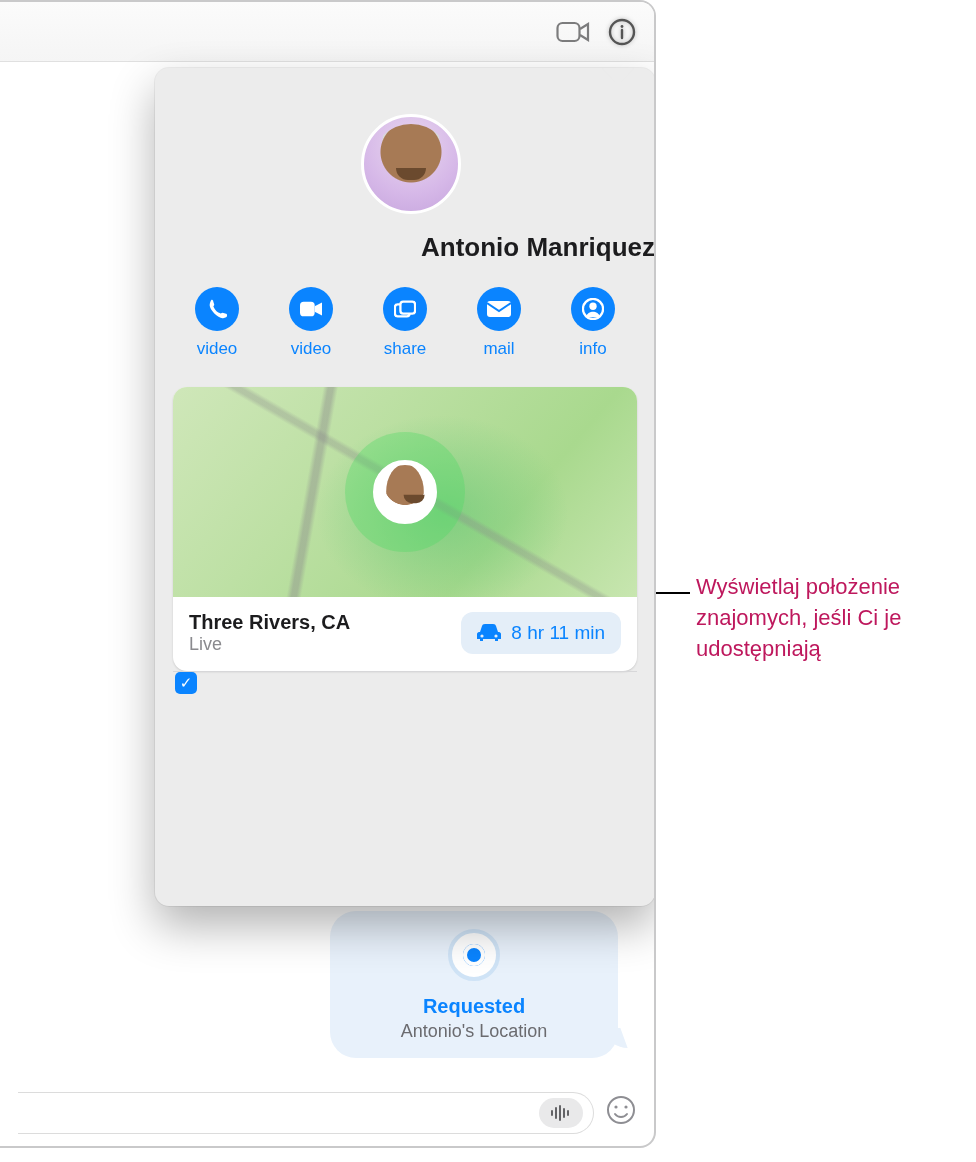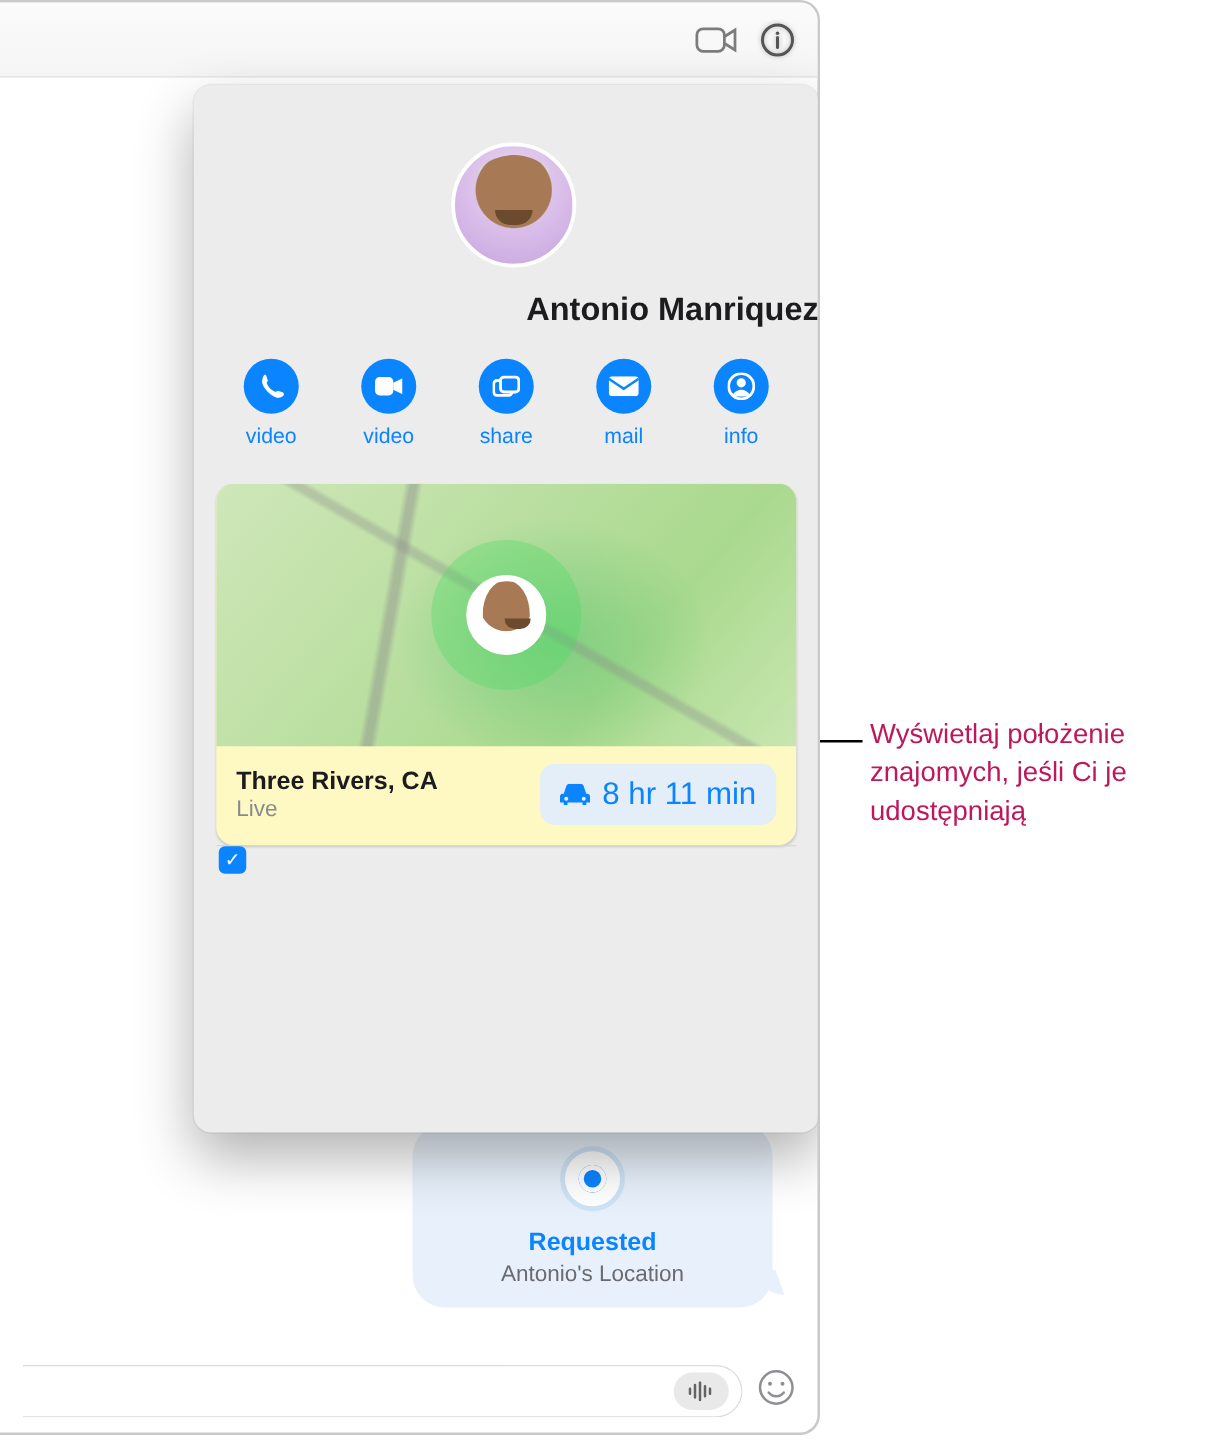--- a/index.html
+++ b/index.html
@@ -34,21 +34,21 @@
     gap: 18px;
     position: relative;
     z-index: 0;
   }
   .tb-btn { color:#7c7c7d; display:flex; align-items:center; justify-content:center; }
   .info-active { color:#555; filter: drop-shadow(0 0 2px rgba(0,0,0,.25)); }
   
   .msg-bubble {
     position: absolute;
     right: 36px;
-    bottom: 100px;
+    bottom: 88px;
     width: 288px;
     background: #e8f1fb;
     border-radius: 26px;
     padding: 18px 12px 16px;
     text-align: center;
   }
   .msg-bubble::after{
     content:"";
     position:absolute;
     right:-6px; bottom:10px;
@@ -135,21 +135,21 @@
   .act { display:flex; flex-direction:column; align-items:center; gap:8px; }
   .act-circle {
     width:44px; height:44px; border-radius:50%; background:#0a84ff;
     display:flex; align-items:center; justify-content:center; color:#fff;
   }
   .act-label { font-size:17px; color:#0a84ff; }
   
   .map-card {
     margin: 0 18px; border-radius:14px; overflow:hidden;
     box-shadow: 0 1px 2px rgba(0,0,0,.15);
-    background:#fef9c3;
+    background:#ffffff;
   }
   .map {
     height:210px; position:relative;
     background:
       radial-gradient(ellipse 180px 140px at 58% 60%, rgba(88,196,112,.55), rgba(88,196,112,0) 70%),
       linear-gradient(130deg,#cfe7b9 0%, #bde0a4 35%, #a9d98e 70%, #c8e6b0 100%);
   }
   .map::before{
     content:""; position:absolute; inset:0;
     background:
@@ -163,21 +163,21 @@
     box-shadow:0 0 0 28px rgba(76,217,100,.35);
     overflow:hidden;
     display:flex;align-items:center;justify-content:center;
   }
   .map-foot { display:flex; align-items:center; justify-content:space-between; padding:14px 16px 16px; }
   .mf-left { display:flex; flex-direction:column; }
   .mf-place { font-size:20px; font-weight:600; color:#1c1c1e; }
   .mf-sub { font-size:18px; color:#8a8a8e; }
   .eta-pill {
     background:#e4eef8; color:#0a84ff;
-    font-size:25px; font-weight:500;
+    font-size:19px; font-weight:500;
     padding:10px 16px; border-radius:12px;
     display:flex; align-items:center; gap:10px;
   }
   .link {
     display:block; padding:18px 20px;
     font-size:20px; color:#0a84ff;
   }
   .sep { height:1px; background:#d7d7d9; margin:0 18px; }
   .section-h {
     padding: 14px 20px 6px; font-size:15px; letter-spacing:.5px;

